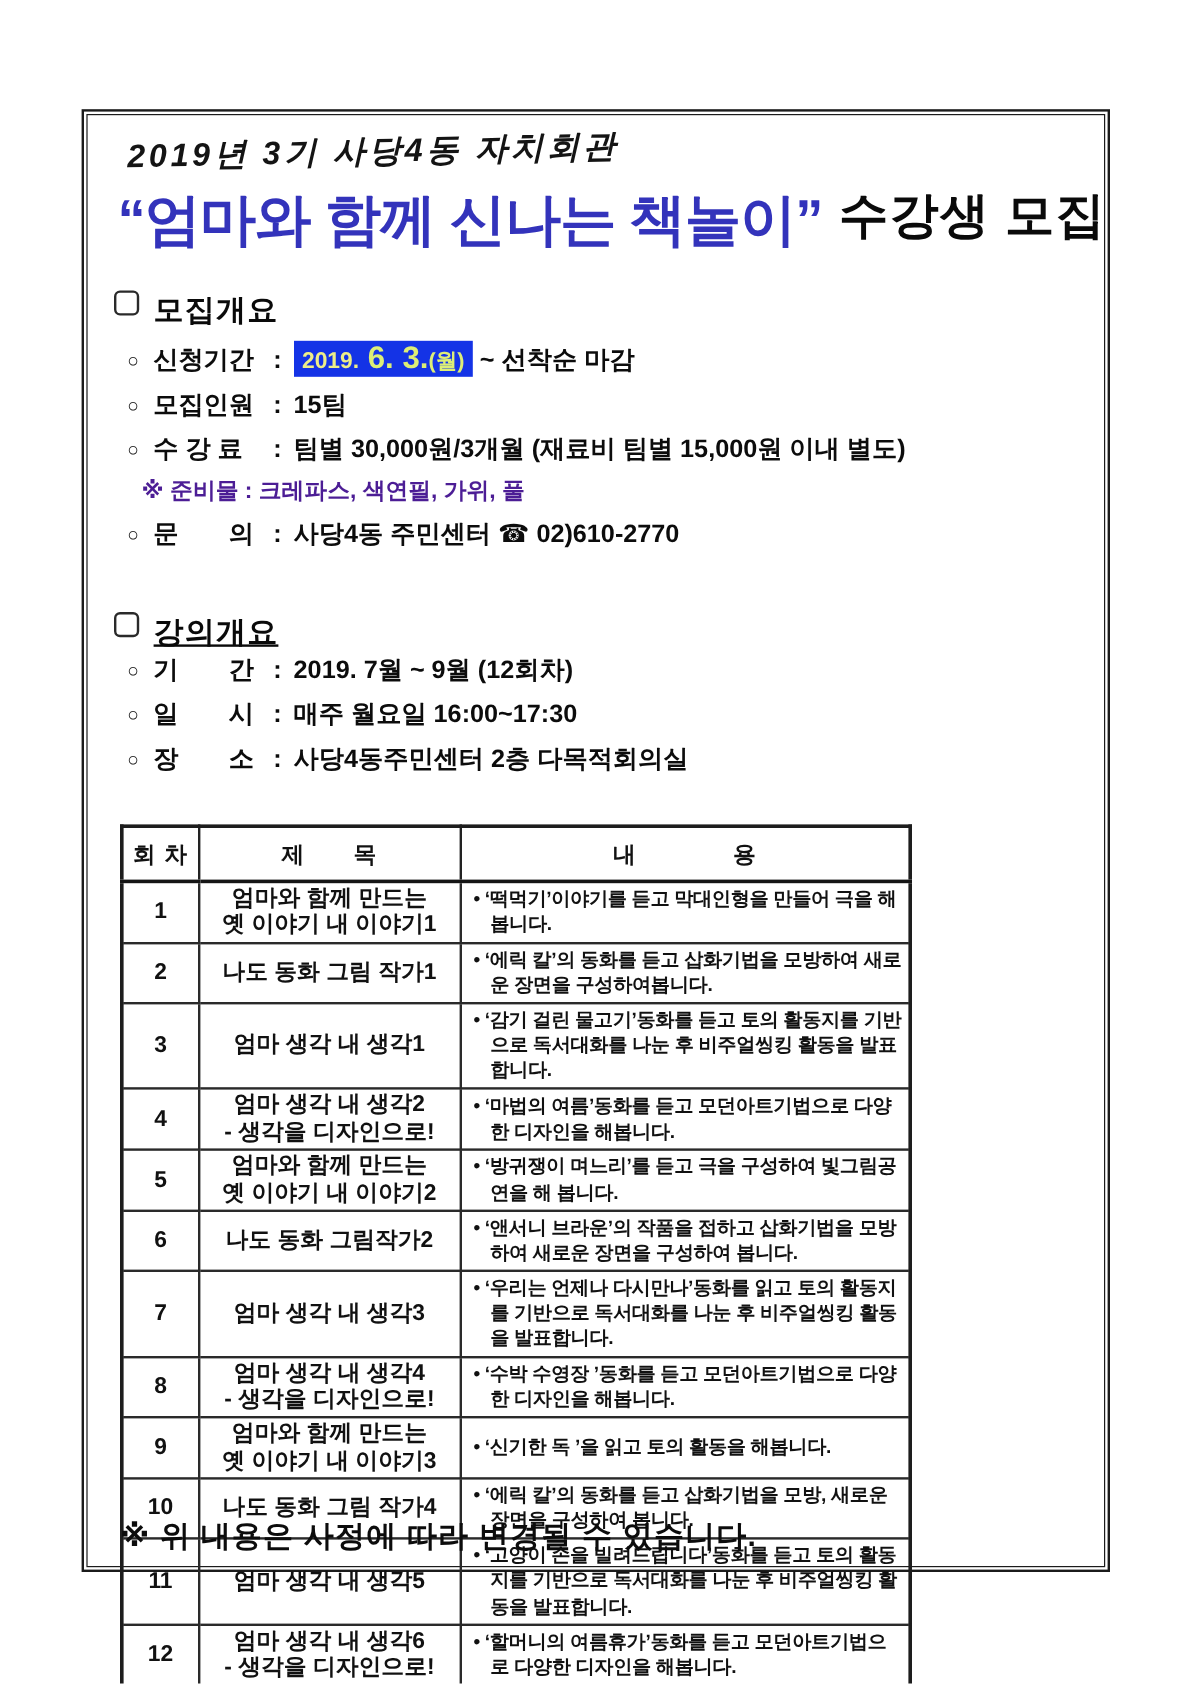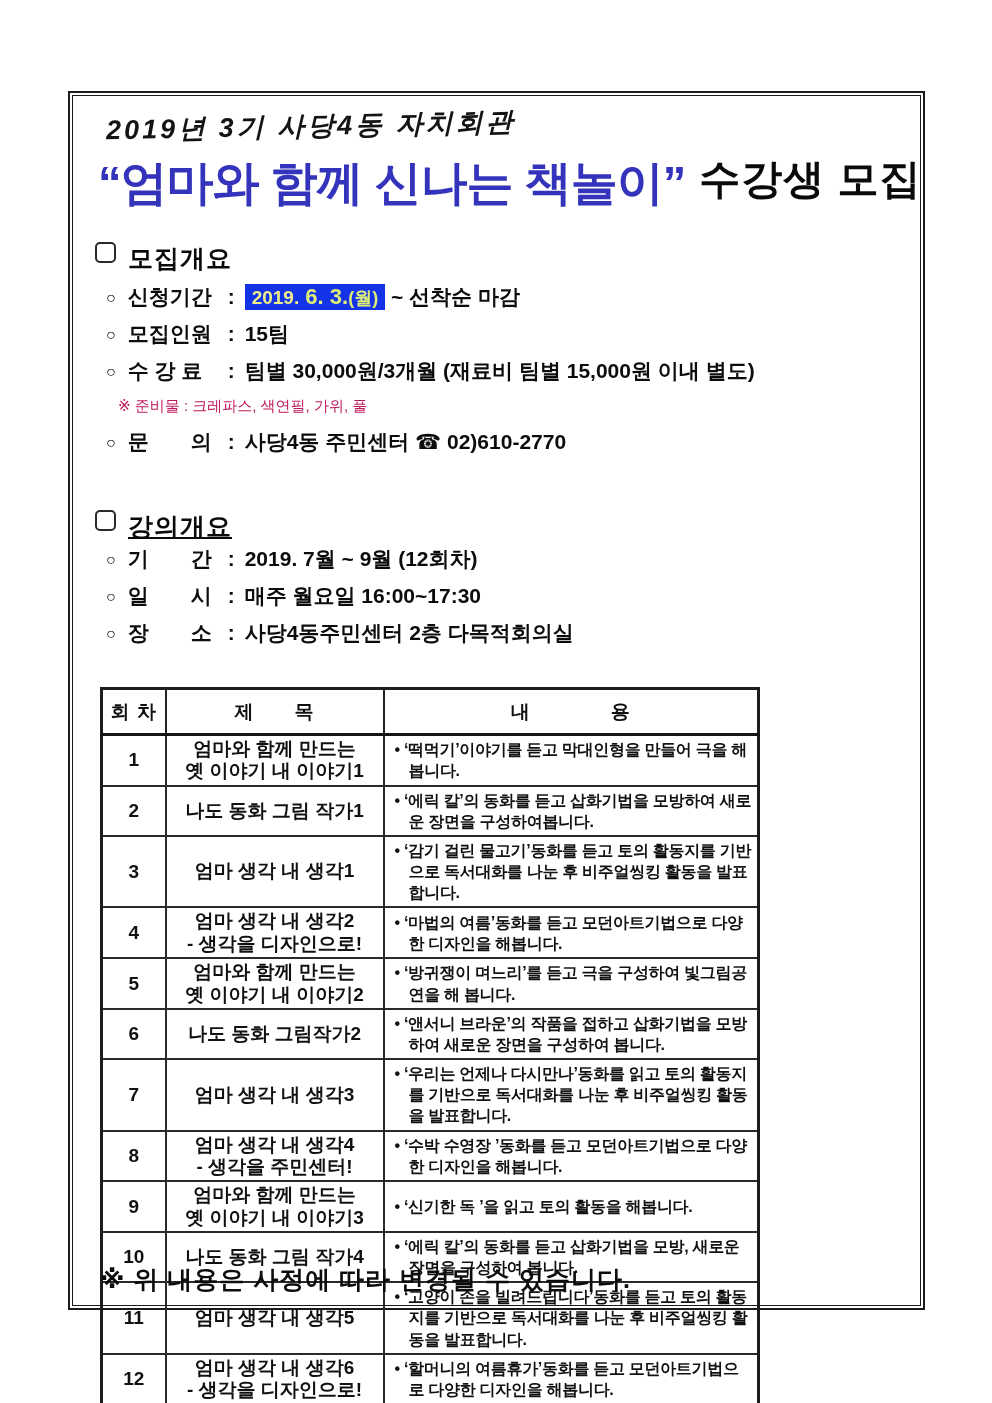--- a/index.html
+++ b/index.html
@@ -45,29 +45,29 @@
   #recruit-items{top:284px;}
   #lecture-items{top:546px;}
   .info-line{
     font-size:21px;font-weight:700;line-height:26px;margin-bottom:10px;
     white-space:nowrap;color:#0c0c0c;
   }
   .o-bullet{font-size:16px;margin-right:12px;vertical-align:1px;font-weight:400;}
   .info-label{display:inline-block;min-width:96px;white-space:pre;}
   .info-colon{margin:0 10px 0 4px;}
   .note-line{
-    font-size:15px;font-weight:400;line-height:22px;margin:2px 0 12px 12px;
-    color:#be185d;white-space:nowrap;
+    font-size:19px;font-weight:700;line-height:22px;margin:2px 0 12px 12px;
+    color:#4c1d95;white-space:nowrap;
   }
   .date-highlight{
     background:var(--highlight-bg,#1433E6);
     padding:1px 7px 2px 7px;display:inline-block;line-height:1.05;
   }
   .hl-small{color:var(--highlight-yellow,#EEEE88);font-size:19px;font-weight:700;}
-  .hl-big{color:var(--highlight-green,#DDEE77);font-size:22px;font-weight:800;}
+  .hl-big{color:var(--highlight-green,#DDEE77);font-size:26px;font-weight:800;}
   .hl-paren{color:var(--highlight-green,#DDEE77);font-size:18px;font-weight:700;}
   .schedule-table{
     position:absolute;left:100px;top:687px;width:660px;
     border-collapse:collapse;table-layout:fixed;
     border:3px solid #1d1d1d;
   }
   .schedule-table col.c-no{width:64px;}
   .schedule-table col.c-title{width:218px;}
   .schedule-table th{
     font-size:19px;font-weight:800;height:30px;background:#fff;
@@ -176,21 +176,21 @@
         <td class="col-content">• ‘앤서니 브라운’의 작품을 접하고 삽화기법을 모방하여 새로운 장면을 구성하여 봅니다.</td>
       </tr>
       <tr>
         <td class="col-no">7</td>
         <td class="col-title">엄마 생각 내 생각3</td>
         <td class="col-content">• ‘우리는 언제나 다시만나’동화를 읽고 토의 활동지를 기반으로 독서대화를 나눈 후 비주얼씽킹 활동을 발표합니다.</td>
       </tr>
       <tr>
         <td class="col-no">8</td>
         <td class="col-title">엄마 생각 내 생각4
-- 생각을 주민센터!</td>
+- 생각을 디자인으로!</td>
         <td class="col-content">• ‘수박 수영장 ’동화를 듣고 모던아트기법으로 다양한 디자인을 해봅니다.</td>
       </tr>
       <tr>
         <td class="col-no">9</td>
         <td class="col-title">엄마와 함께 만드는
 옛 이야기 내 이야기3</td>
         <td class="col-content">• ‘신기한 독 ’을 읽고 토의 활동을 해봅니다.</td>
       </tr>
       <tr>
         <td class="col-no">10</td>

